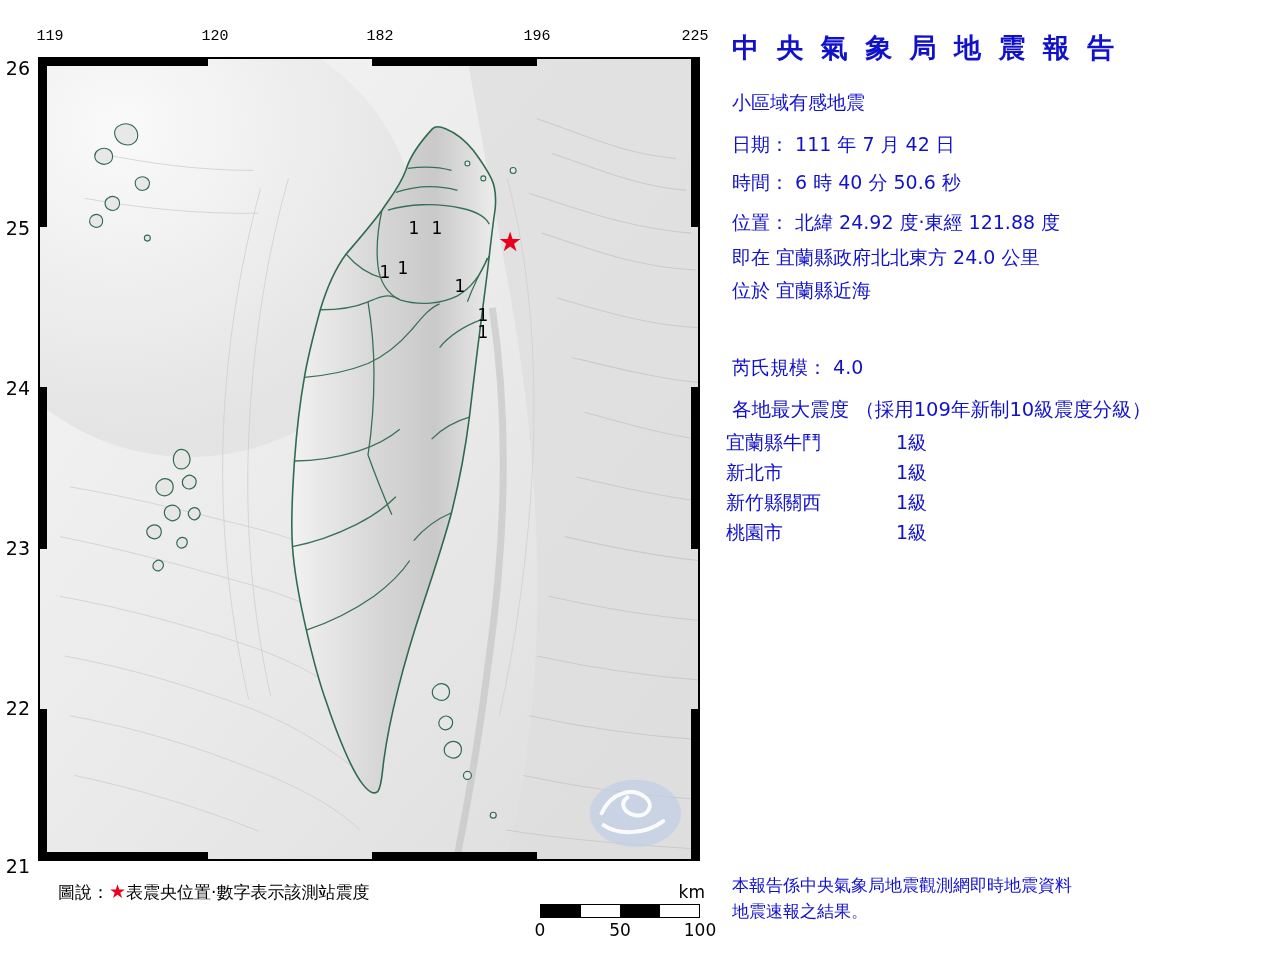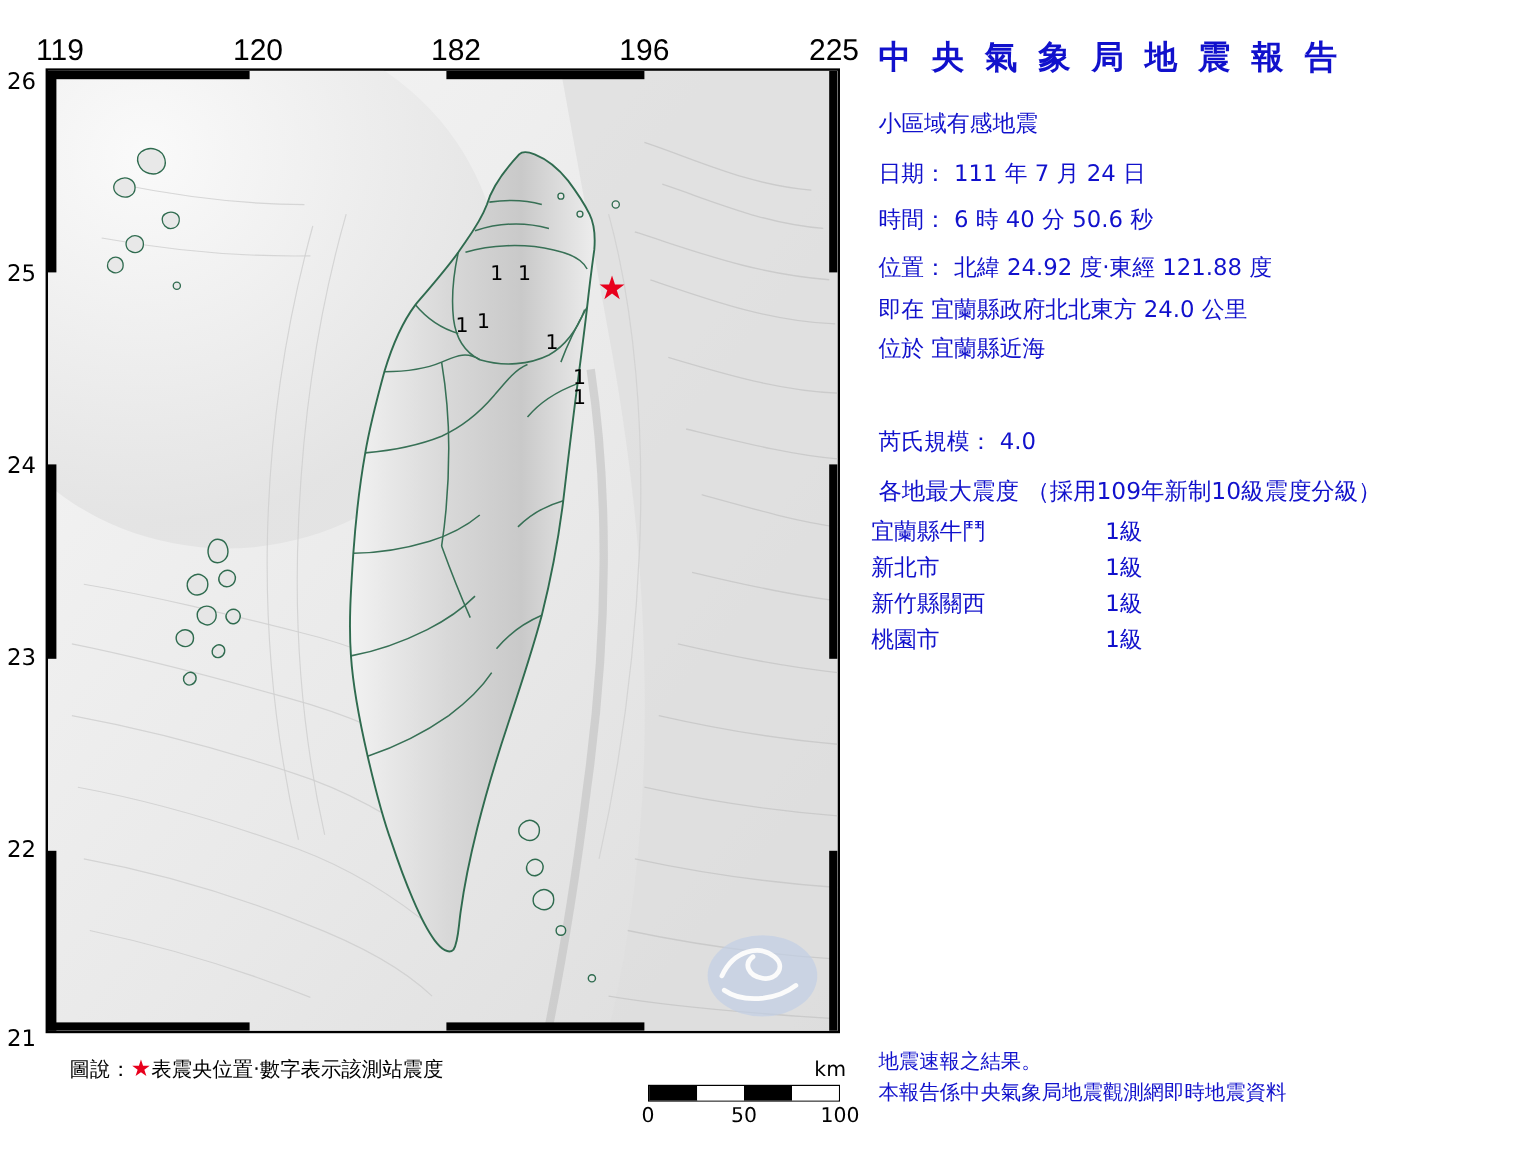--- a/index.html
+++ b/index.html
@@ -20,24 +20,24 @@
   #map-panel {
     position: absolute;
     left: 0; top: 0;
     width: 716px; height: 960px;
   }
 
   
   .lon-label {
     position: absolute;
     top: 28px;
-    font-size: 25px;
+    font-size: 15px;
     color: #000;
     transform: translateX(-50%);
-    font-family: Liberation Sans, sans-serif;
+    font-family: Liberation Mono, monospace;
   }
   .lat-label {
     position: absolute;
     left: 30px;
     font-size: 19px;
     color: #000;
     transform: translate(-100%, -50%);
     font-family: "DejaVu Sans", "Liberation Sans", sans-serif;
   }
 
@@ -110,21 +110,21 @@
     position: absolute; left: 6px;
     font-size: 19px; color: #1111cc; white-space: nowrap;
   }
   .rline.big { font-size: 19.5px; }
   .int-table {
     position: absolute; left: 0px; top: 430px;
     font-size: 19px; color: #1111cc;
   }
   .int-row { display: flex; margin-bottom: 4px; }
   .int-city { width: 170px; }
-  .int-level { width: 90px; margin-left: 25px; }
+  .int-level { width: 90px; }
   #footnote {
     position: absolute; left: 6px; top: 872px;
     font-size: 17px; color: #1111cc; line-height: 1.55;
   }
 </style>
 </head>
 <body>
 
 <div id="page">
 
@@ -331,21 +331,21 @@
         <span style="left:80px">50</span>
         <span style="left:160px">100</span>
       </div>
     </div>
   </div>
 
   <div id="report">
     <div id="report-title">中 央 氣 象 局 地 震 報 告</div>
 
     <div class="rline" style="top:90px">小區域有感地震</div>
-    <div class="rline" style="top:132px">日期： 111 年 7 月 24 日</div>
+    <div class="rline" style="top:132px">日期： 111 年 7 月 42 日</div>
     <div class="rline" style="top:170px">時間： 6 時 40 分 50.6 秒</div>
     <div class="rline" style="top:210px">位置： 北緯 24.92 度‧東經 121.88 度</div>
     <div class="rline" style="top:245px">即在 宜蘭縣政府北北東方 24.0 公里</div>
     <div class="rline" style="top:278px">位於 宜蘭縣近海</div>
     <div class="rline" style="top:355px">芮氏規模： 4.0</div>
     <div class="rline big" style="top:396px">各地最大震度 （採用109年新制10級震度分級）</div>
 
     <div class="int-table">
         <div class="int-row">
           <div class="int-city">宜蘭縣牛鬥</div>
@@ -359,17 +359,17 @@
           <div class="int-city">新竹縣關西</div>
           <div class="int-level">1級</div>
         </div>
         <div class="int-row">
           <div class="int-city">桃園市</div>
           <div class="int-level">1級</div>
         </div>
       </div>
 
     <div id="footnote">
+      <div>本報告係中央氣象局地震觀測網即時地震資料</div>
       <div>地震速報之結果。</div>
-      <div>本報告係中央氣象局地震觀測網即時地震資料</div>
     </div>
   </div>
 </div>
 
 </body></html>

